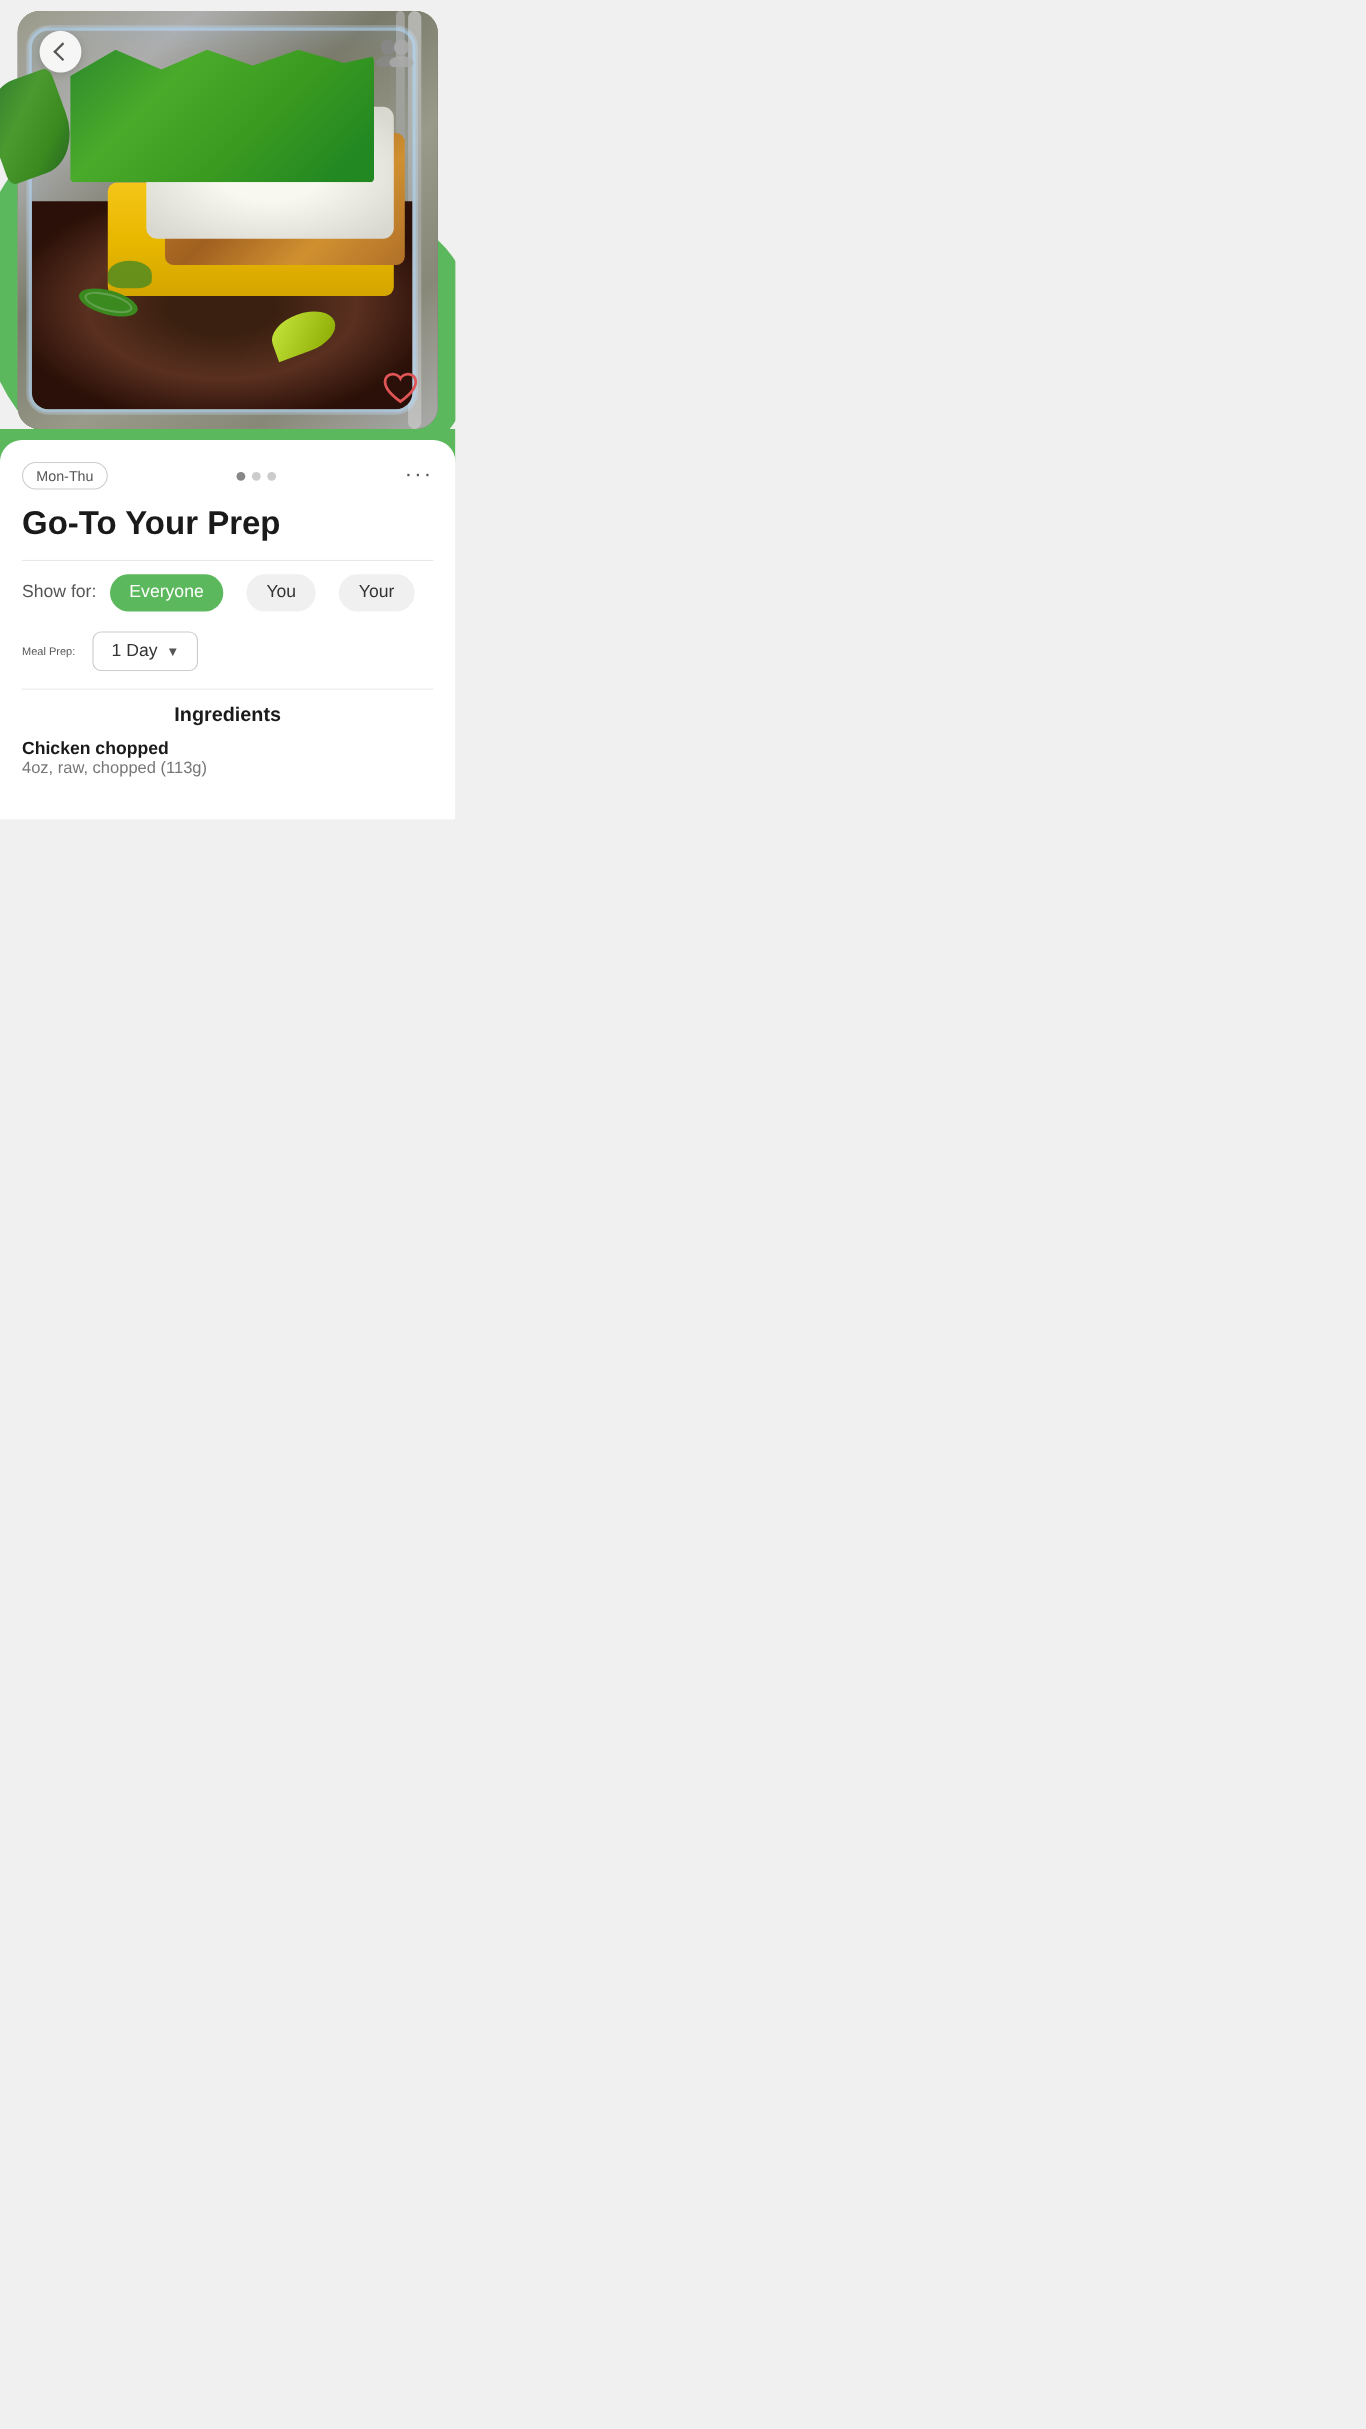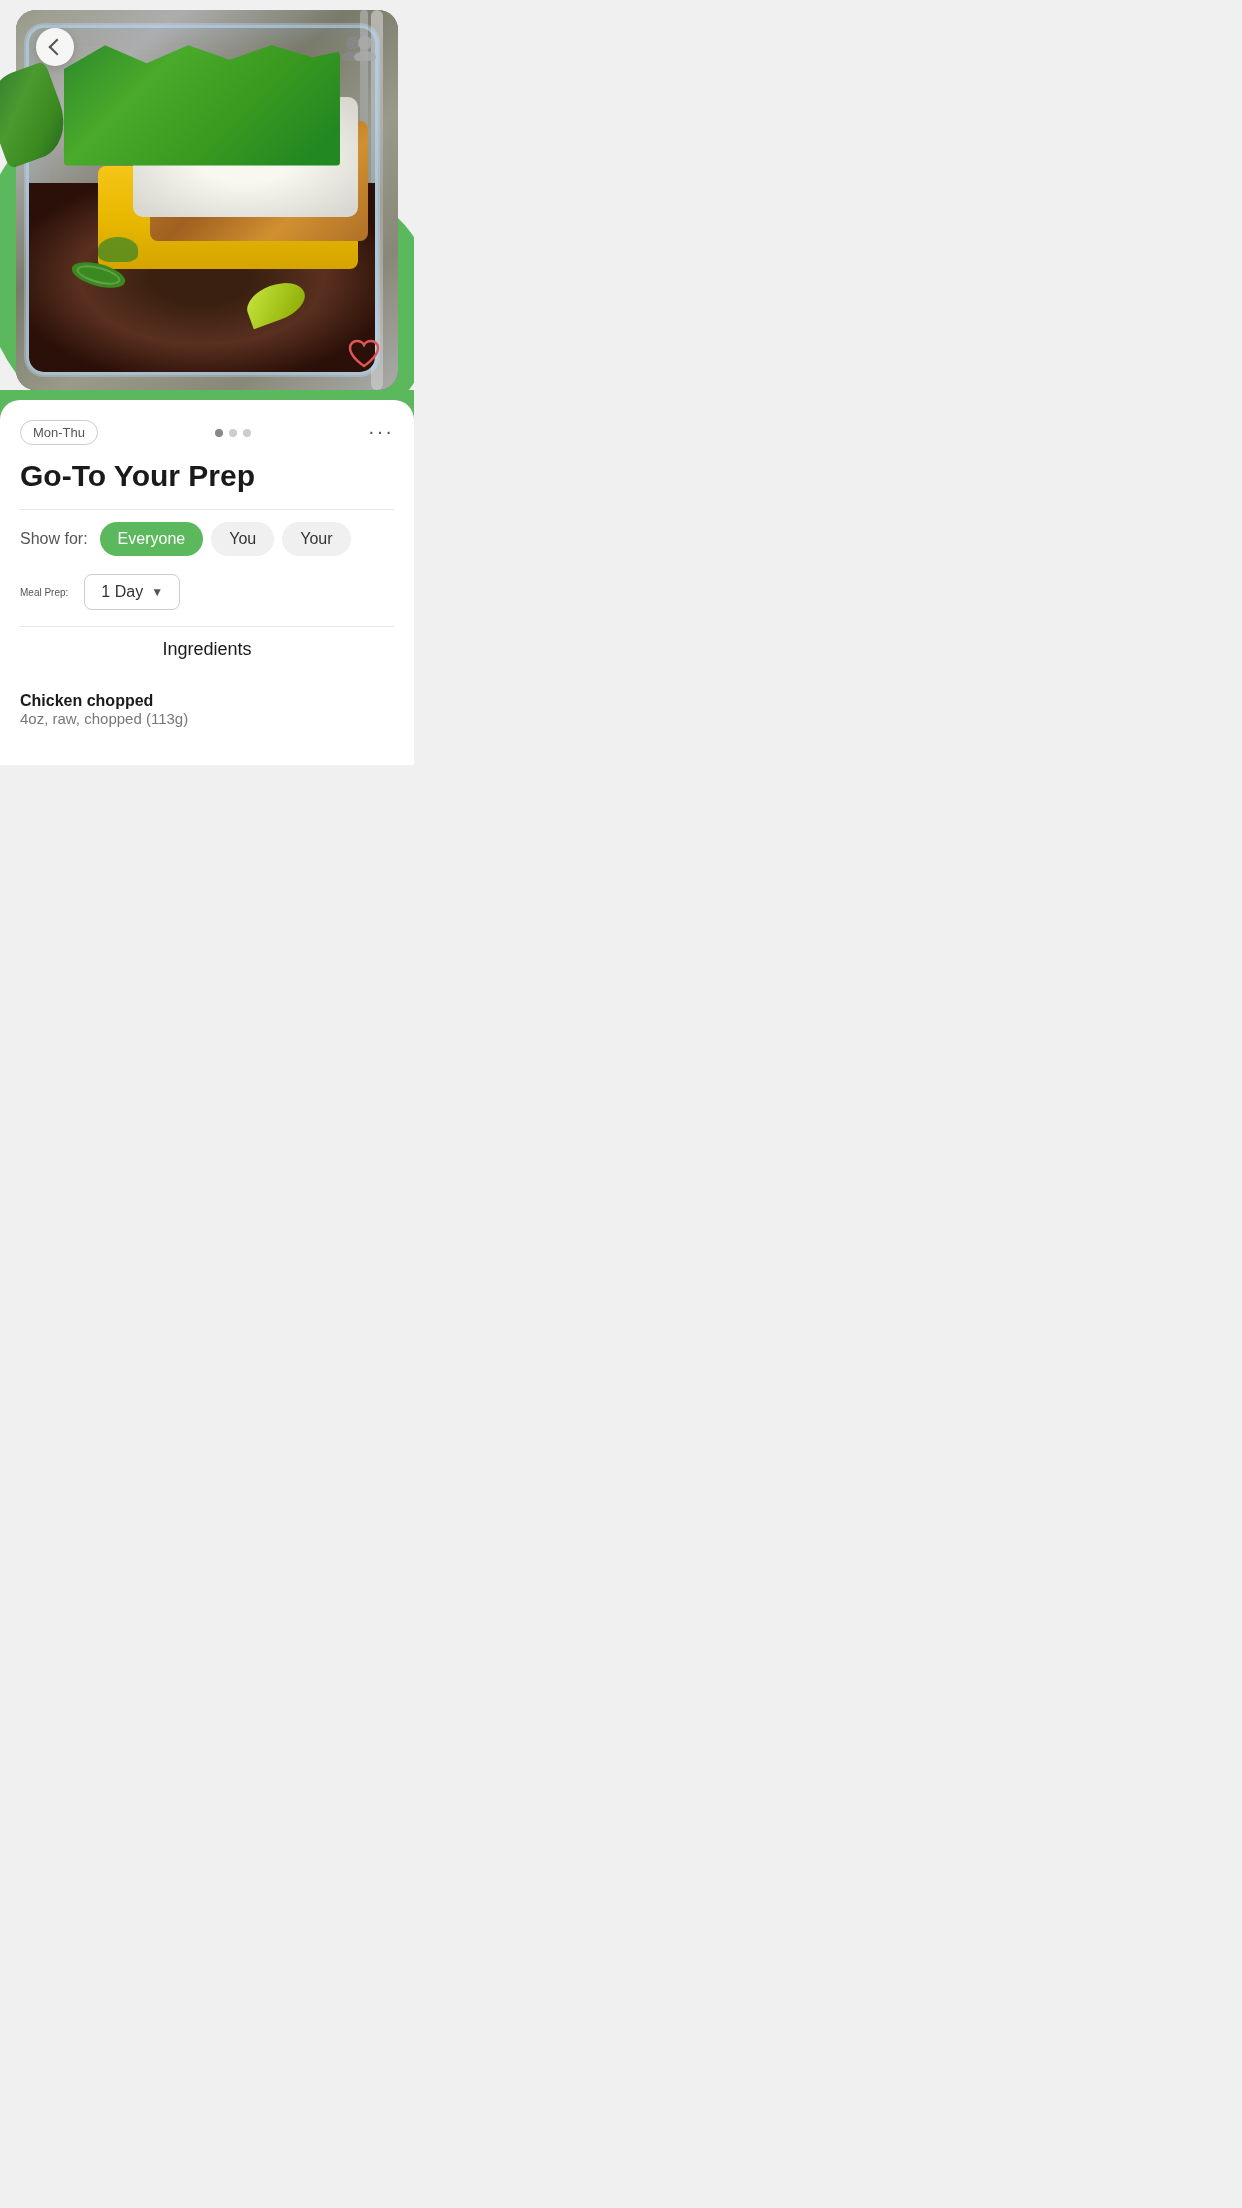--- a/index.html
+++ b/index.html
@@ -293,21 +293,21 @@
     }
 
     .show-for-label {
       font-size: 16px;
       color: #555;
       white-space: nowrap;
     }
 
     .filter-buttons {
       display: flex;
-      gap: 8px;
+      gap: 21px;
       align-items: center;
     }
 
     .filter-btn {
       padding: 8px 18px;
       border-radius: 20px;
       font-size: 16px;
       font-weight: 500;
       cursor: pointer;
       border: none;
@@ -354,23 +354,23 @@
       color: #555;
     }
 
     .ingredients-section {
       margin-top: 8px;
     }
 
     .ingredients-title {
       text-align: center;
       font-size: 18px;
-      font-weight: 400;
+      font-weight: 700;
       color: #1a1a1a;
-      margin-bottom: 32px;
+      margin-bottom: 12px;
     }
 
     .ingredient-item {
       margin-bottom: 8px;
     }
 
     .ingredient-name {
       font-size: 16px;
       font-weight: 700;
       color: #1a1a1a;

